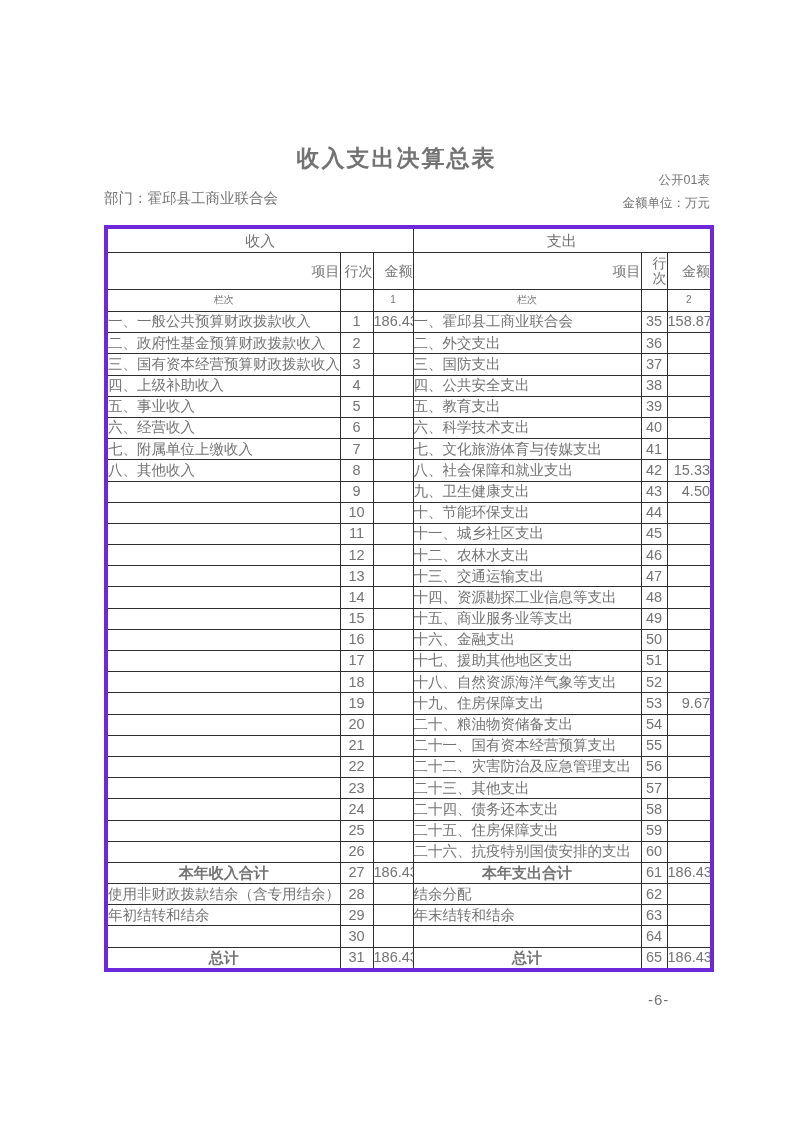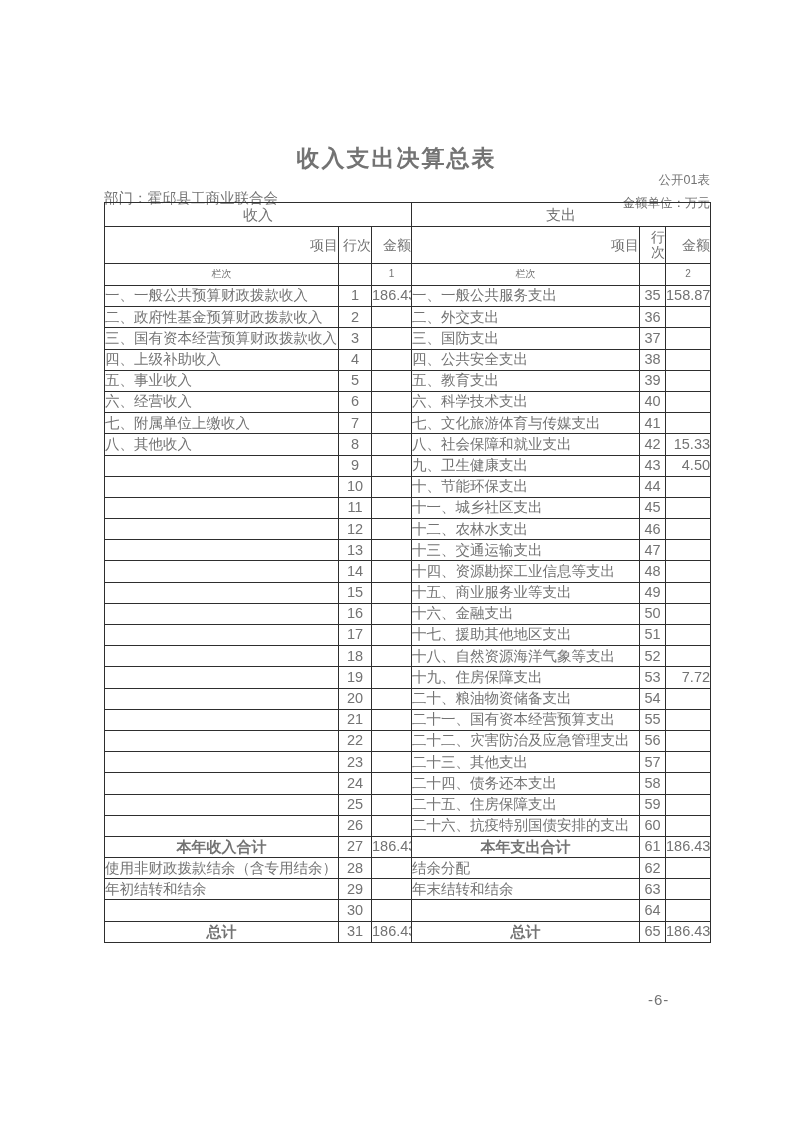--- a/index.html
+++ b/index.html
@@ -22,23 +22,23 @@
   }
   .dept-line{
     position:absolute;top:189px;left:104px;
     font-size:14.5px;
   }
   .unit-line{
     position:absolute;top:195px;right:83px;
     font-size:12.5px;
   }
   table.budget{
-    position:absolute;left:104px;top:202px;width:606px;
+    position:absolute;left:104px;top:225px;width:606px;
     border-collapse:collapse;table-layout:fixed;
-    border:1px solid #6d28d9;
+    border:4px solid #6d28d9;
   }
   table.budget th, table.budget td{
     border:1px solid #2e2e2e;
     padding:0;
     overflow:hidden;
     line-height:1.05;
     font-weight:normal;
     white-space:nowrap;
   }
   tr.h1 th{height:23px;font-size:15px;text-align:center;}
@@ -94,21 +94,21 @@
         <td>栏次</td>
         <td></td>
         <td>2</td>
       </tr>
     </thead>
     <tbody class="rows" id="rows">
         <tr>
           <td class="item">一、一般公共预算财政拨款收入</td>
           <td class="line">1</td>
           <td class="amount">186.43</td>
-          <td class="item">一、一般公共服务支出</td>
+          <td class="item">一、霍邱县工商业联合会</td>
           <td class="line">35</td>
           <td class="amount">158.87</td>
         </tr>
         <tr>
           <td class="item">二、政府性基金预算财政拨款收入</td>
           <td class="line">2</td>
           <td class="amount"></td>
           <td class="item">二、外交支出</td>
           <td class="line">36</td>
           <td class="amount"></td>
@@ -240,21 +240,21 @@
           <td class="item">十八、自然资源海洋气象等支出</td>
           <td class="line">52</td>
           <td class="amount"></td>
         </tr>
         <tr>
           <td class="item"></td>
           <td class="line">19</td>
           <td class="amount"></td>
           <td class="item">十九、住房保障支出</td>
           <td class="line">53</td>
-          <td class="amount">7.72</td>
+          <td class="amount">9.67</td>
         </tr>
         <tr>
           <td class="item"></td>
           <td class="line">20</td>
           <td class="amount"></td>
           <td class="item">二十、粮油物资储备支出</td>
           <td class="line">54</td>
           <td class="amount"></td>
         </tr>
         <tr>

